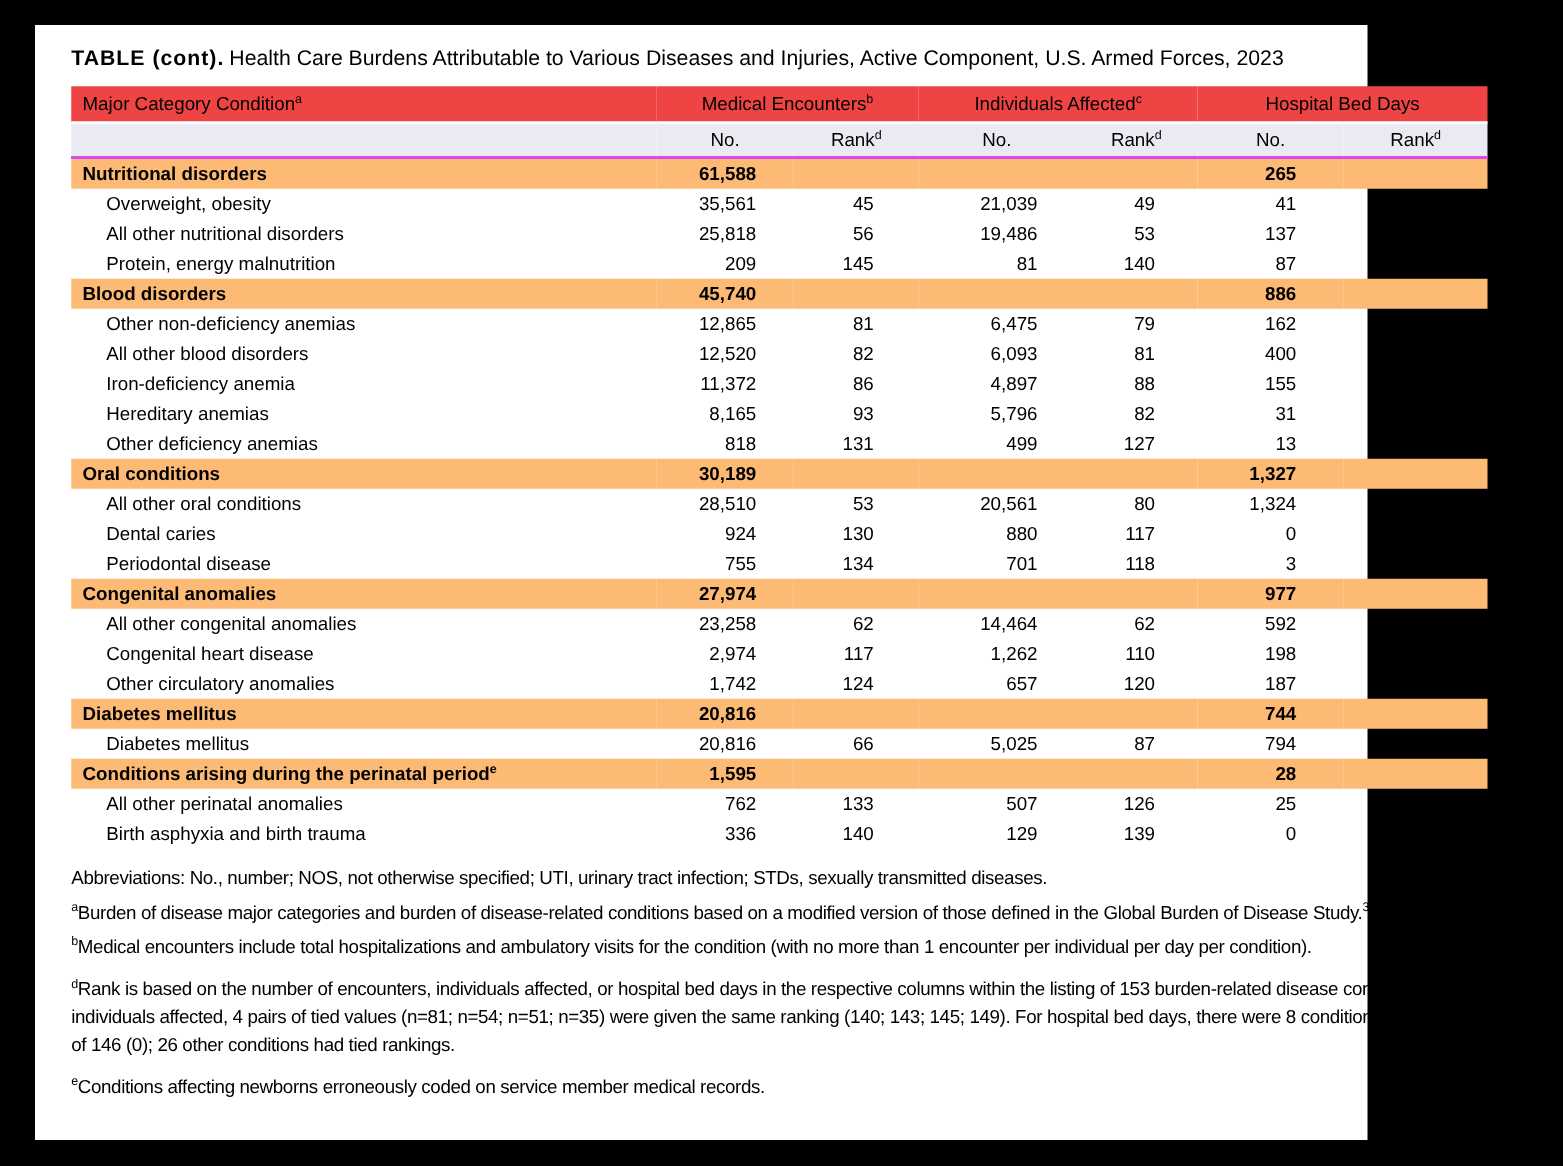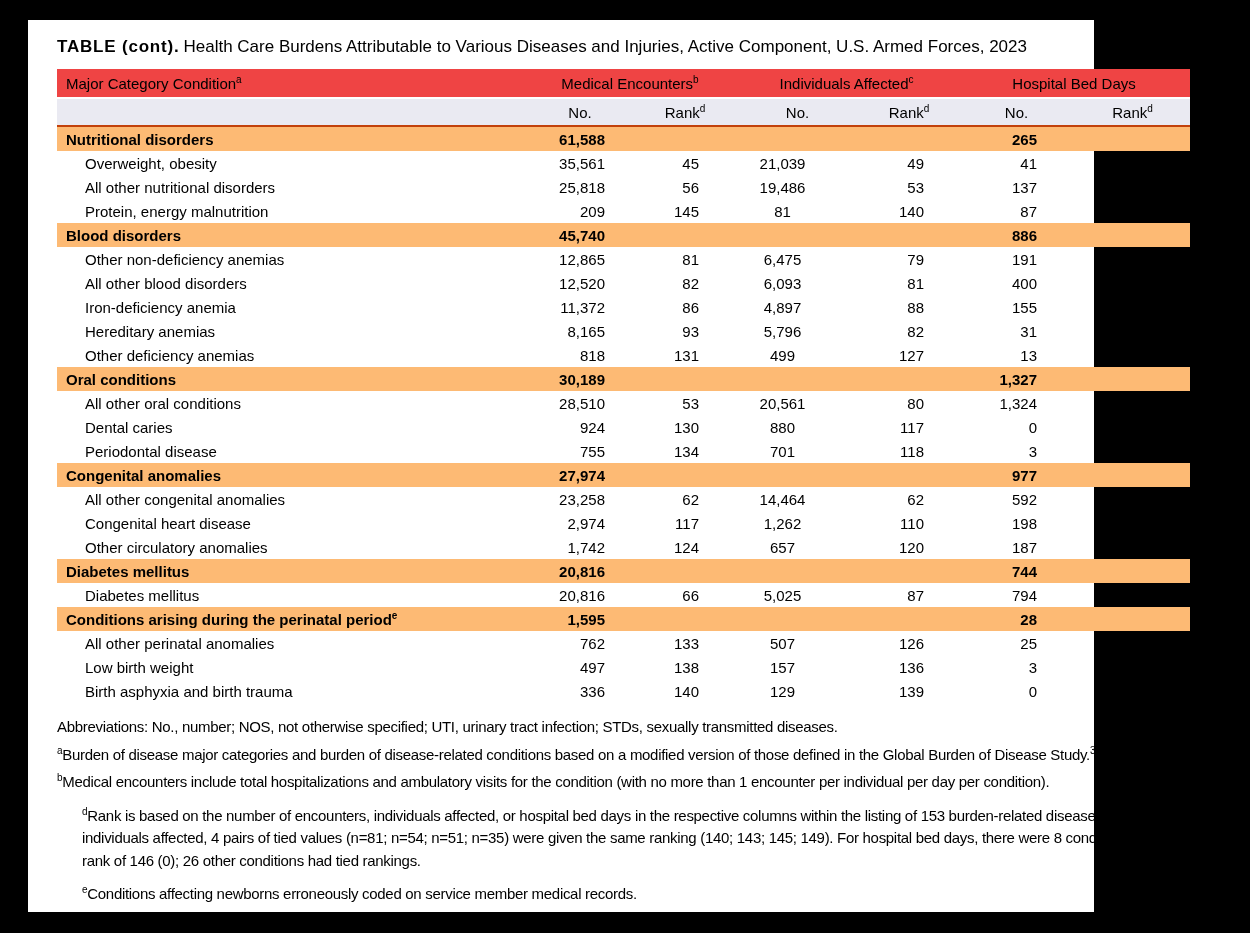--- a/index.html
+++ b/index.html
@@ -39,46 +39,46 @@
   thead tr.h1 th {
     background: #ef4444;
     height: 28px;
     border-bottom: 2px solid #fff;
     text-align: center;
   }
   thead tr.h1 th.cond-h { text-align: left; padding-left: 9px; }
   thead tr.h2 th {
     background: #eaeaf2;
     height: 26px;
-    border-bottom: 2px solid #c2410c;
+    border-bottom: 2px solid #d946ef;
     text-align: center;
   }
   tbody td { height: 24px; padding: 0; vertical-align: middle; }
   tbody tr.cat td { background: #fdba74; font-weight: bold; }
   td.name { text-align: left; padding-left: 9px; white-space: nowrap; }
   tr.det td.name { padding-left: 28px; }
   td.num { text-align: right; white-space: nowrap; }
   tbody td:nth-child(2) { padding-right: 30px; }
   tbody td:nth-child(3) { padding-right: 36px; }
-  tbody td:nth-child(4) { padding-right: 30px; text-align: center; }
+  tbody td:nth-child(4) { padding-right: 30px; }
   tbody td:nth-child(5) { padding-right: 34px; }
   tbody td:nth-child(6) { padding-right: 38px; }
   tbody td:nth-child(7) { padding-right: 38px; }
 
   sup { font-size: 10px; line-height: 0; }
 
   .footnotes {
     margin-top: 13px;
     width: 1140px;
     font-size: 15px;
     letter-spacing: -0.3px;
     line-height: 1.5;
   }
   .footnote { margin-bottom: 5px; }
-  .footnote.fn-gap { margin-top: 11px; margin-bottom: 11px; margin-left: 25px; }
+  .footnote.fn-gap { margin-top: 11px; margin-bottom: 11px; }
 </style>
 </head>
 <body>
 
 <div class="page">
   <div class="title">
     <span class="title-label">TABLE (cont).</span><span>Health Care Burdens Attributable to Various Diseases and Injuries, Active Component, U.S. Armed Forces, 2023</span>
   </div>
 
   <table class="burden">
@@ -153,21 +153,21 @@
           <td class="num"></td>
           <td class="num">886</td>
           <td class="num"></td>
         </tr>
         <tr class="det">
           <td class="name">Other non-deficiency anemias</td>
           <td class="num">12,865</td>
           <td class="num">81</td>
           <td class="num">6,475</td>
           <td class="num">79</td>
-          <td class="num">191</td>
+          <td class="num">162</td>
           <td class="num">72</td>
         </tr>
         <tr class="det">
           <td class="name">All other blood disorders</td>
           <td class="num">12,520</td>
           <td class="num">82</td>
           <td class="num">6,093</td>
           <td class="num">81</td>
           <td class="num">400</td>
           <td class="num">65</td>
@@ -299,29 +299,20 @@
           <td class="num"></td>
         </tr>
         <tr class="det">
           <td class="name">All other perinatal anomalies</td>
           <td class="num">762</td>
           <td class="num">133</td>
           <td class="num">507</td>
           <td class="num">126</td>
           <td class="num">25</td>
           <td class="num">121</td>
-        </tr>
-        <tr class="det">
-          <td class="name">Low birth weight</td>
-          <td class="num">497</td>
-          <td class="num">138</td>
-          <td class="num">157</td>
-          <td class="num">136</td>
-          <td class="num">3</td>
-          <td class="num">141</td>
         </tr>
         <tr class="det">
           <td class="name">Birth asphyxia and birth trauma</td>
           <td class="num">336</td>
           <td class="num">140</td>
           <td class="num">129</td>
           <td class="num">139</td>
           <td class="num">0</td>
           <td class="num">146</td>
         </tr>

